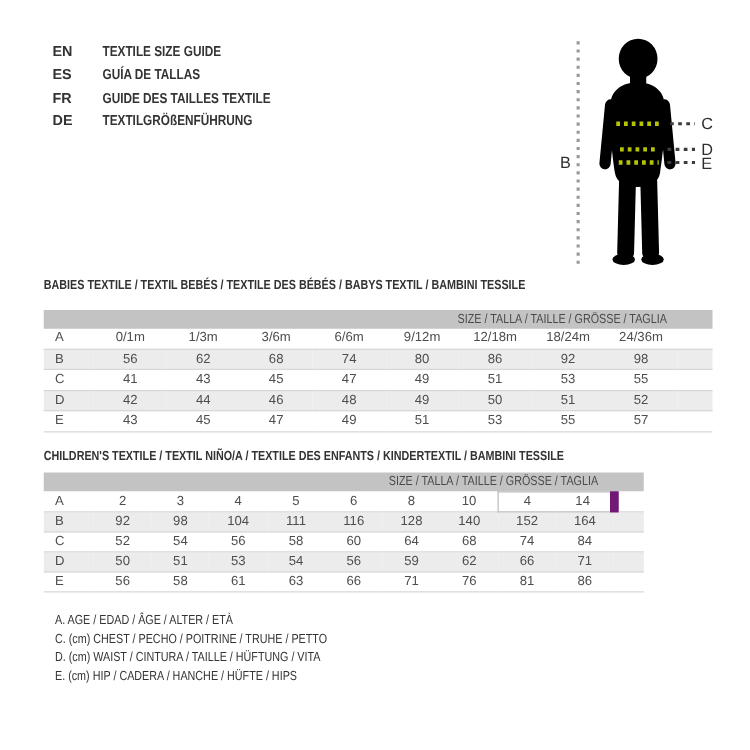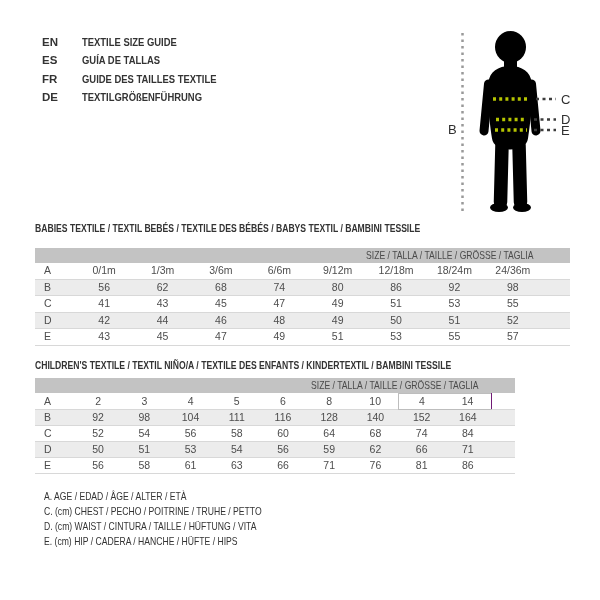--- a/index.html
+++ b/index.html
@@ -27,21 +27,21 @@
   .size-table td {
     height:15px; line-height:15px; padding:0; font-size:10.5px;
     color:#4d4d4d; text-align:center;
   }
   .babies td { height:15.5px; line-height:15.5px; }
   .size-table tr { border-bottom:1px solid var(--row-border,#d8d8d8); }
   .size-table tr:nth-child(even) { background:var(--zebra-row,#ececec); }
   .size-table td.row-label { text-align:left; padding-left:9px; }
   td.boxed { border-top:1px solid #bdbdbd; border-bottom:1px solid #bdbdbd; }
   td.box-left { border-left:1px solid #bdbdbd; }
-  td.box-right { border-right:1px solid #701a75; }
+  td.box-right { border-right:7px solid #701a75; }
 
   
   #legend { position:absolute; left:44px; top:489px; }
   .legend-row { height:15px; line-height:15px; font-size:10.5px; font-weight:400; color:#333; }
 
   
   #figure-svg { position:absolute; left:430px; top:15px; }
   #figure-svg text { font-family:"Liberation Sans", sans-serif; font-size:13px; fill:#2f2f2f; }
 </style>
 </head>

